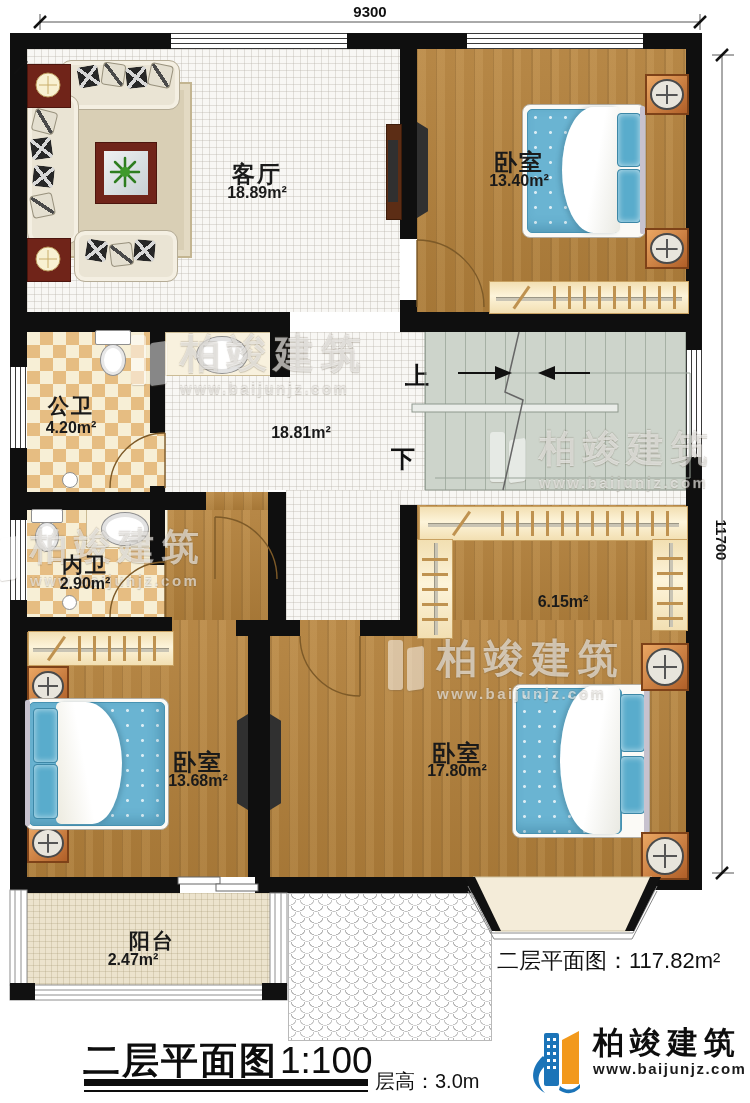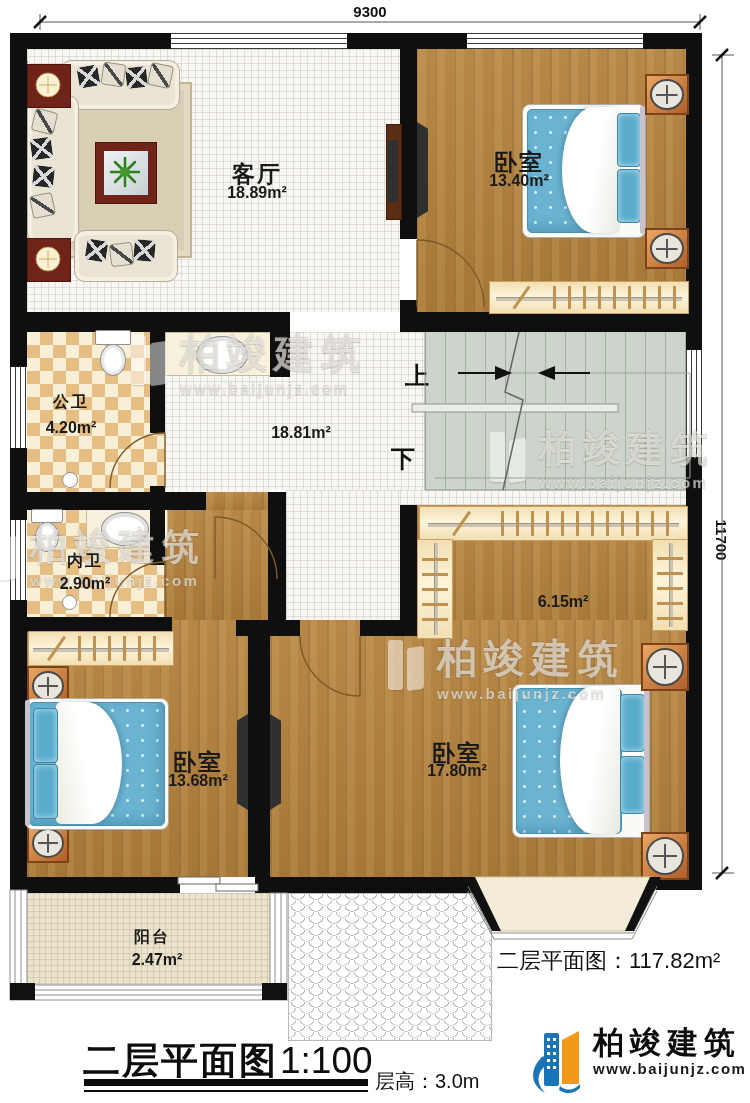--- a/index.html
+++ b/index.html
@@ -38,21 +38,21 @@
   .lamp{position:absolute;inset:3px;border-radius:50%;background-color:#e8e5dc;border:2px solid #4a4a4a;background-image:linear-gradient(#555,#555),linear-gradient(90deg,#555,#555);background-size:2px 72%,72% 2px;background-position:center center;background-repeat:no-repeat;}
   .tv{position:absolute;background:#303030;}
   .tvcab{position:absolute;background:#5c2d15;border:1px solid #3e1c0a;}
   .rack{position:absolute;background:linear-gradient(180deg,#f2dfb2,#fdf4da 45%,#f2dfb2);border:1px solid #c8a161;}
   .rack-h::before{content:"";position:absolute;left:3%;right:3%;top:50%;height:3px;margin-top:-1px;background:#c9c4b4;border-top:1px solid #9b9685;}
   .rack-h::after{content:"";position:absolute;top:4px;bottom:4px;left:26%;right:4%;background:repeating-linear-gradient(90deg,transparent 0 12px,#bf9250 12px 15px);}
   .rack-v::before{content:"";position:absolute;top:3%;bottom:3%;left:50%;width:3px;margin-left:-1px;background:#c9c4b4;border-left:1px solid #9b9685;}
   .rack-v::after{content:"";position:absolute;left:4px;right:4px;top:6%;bottom:6%;background:repeating-linear-gradient(180deg,transparent 0 12px,#bf9250 12px 15px);}
   .slash{position:absolute;width:3px;background:#bf9250;transform:rotate(35deg);}
   .lbl{position:absolute;text-align:center;font-weight:700;color:#1a1a1a;font-size:23px;letter-spacing:2px;width:140px;}
-  .lbl-s{font-size:16px;}
+  .lbl-s{font-size:21px;}
   .area{position:absolute;text-align:center;font-weight:700;color:#1a1a1a;font-size:16px;width:140px;letter-spacing:0;}
   .updown{position:absolute;font-weight:700;color:#111;font-size:24px;}
   .dimtxt{position:absolute;font-weight:700;color:#111;font-size:15px;text-align:center;}
   .wm{position:absolute;display:flex;align-items:flex-start;color:rgba(255,255,255,.58);text-shadow:0 1px 1px rgba(100,88,70,.30),0 -1px 1px rgba(100,88,70,.22);pointer-events:none;}
   .wm-icon{position:relative;width:46px;height:58px;flex:0 0 auto;}
   .wm-icon::before{content:"";position:absolute;left:7px;top:2px;width:15px;height:50px;background:rgba(255,255,255,.5);border-radius:3px;box-shadow:0 1px 1px rgba(100,88,70,.25);}
   .wm-icon::after{content:"";position:absolute;left:26px;top:9px;width:17px;height:43px;background:rgba(255,255,255,.5);border-radius:3px;transform:skewY(-9deg);box-shadow:0 1px 1px rgba(100,88,70,.25);}
   .wm-brand{font-weight:700;font-size:40px;line-height:1;letter-spacing:7px;white-space:nowrap;}
   .wm-url{font-weight:700;font-size:15px;letter-spacing:2.5px;margin-top:7px;white-space:nowrap;}
   .wm-sm .wm-brand{font-size:37px;}
@@ -243,21 +243,21 @@
   <div class="area" style="left:1px;top:419px">4.20m²</div>
   <div class="area" style="left:231px;top:424px">18.81m²</div>
   <div class="lbl lbl-s" style="left:15px;top:551px">内卫</div>
   <div class="area" style="left:15px;top:575px">2.90m²</div>
   <div class="area" style="left:493px;top:593px">6.15m²</div>
   <div class="lbl" style="left:128px;top:747px">卧室</div>
   <div class="area" style="left:128px;top:772px">13.68m²</div>
   <div class="lbl" style="left:387px;top:738px">卧室</div>
   <div class="area" style="left:387px;top:762px">17.80m²</div>
   <div class="lbl lbl-s" style="left:82px;top:927px">阳台</div>
-  <div class="area" style="left:87px;top:951px">2.47m²</div>
+  <div class="area" style="left:63px;top:951px">2.47m²</div>
   <div class="updown" style="left:405px;top:360px">上</div>
   <div class="updown" style="left:391px;top:443px">下</div>
 
   <div class="dimtxt" style="left:340px;top:3px;width:60px">9300</div>
   <div class="dimtxt" style="left:692px;top:532px;width:60px;transform:rotate(90deg);transform-origin:30px 8px">11700</div>
 
   <svg class="abs" width="750" height="1103" style="left:0;top:0">
     <g stroke="#555" stroke-width="1" fill="none">
       <line x1="40" y1="22" x2="700" y2="22"></line>
         <line x1="40" y1="14" x2="40" y2="30"></line>

